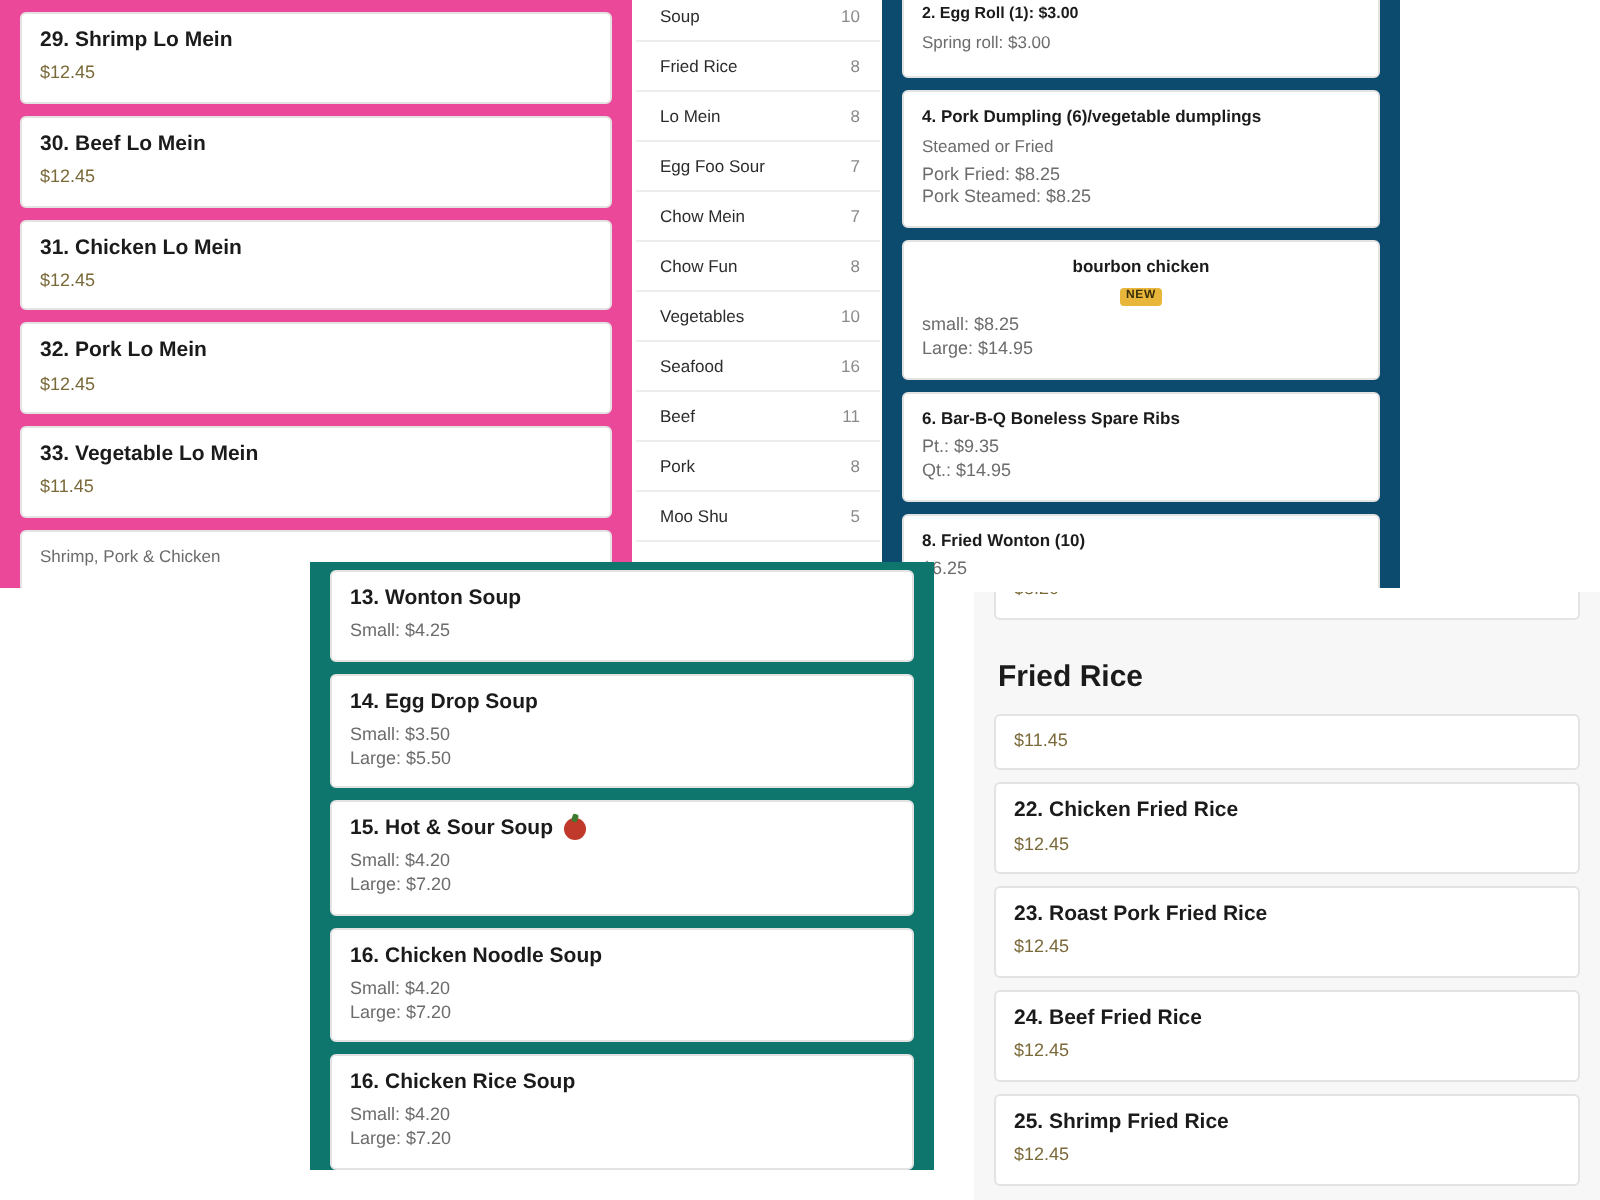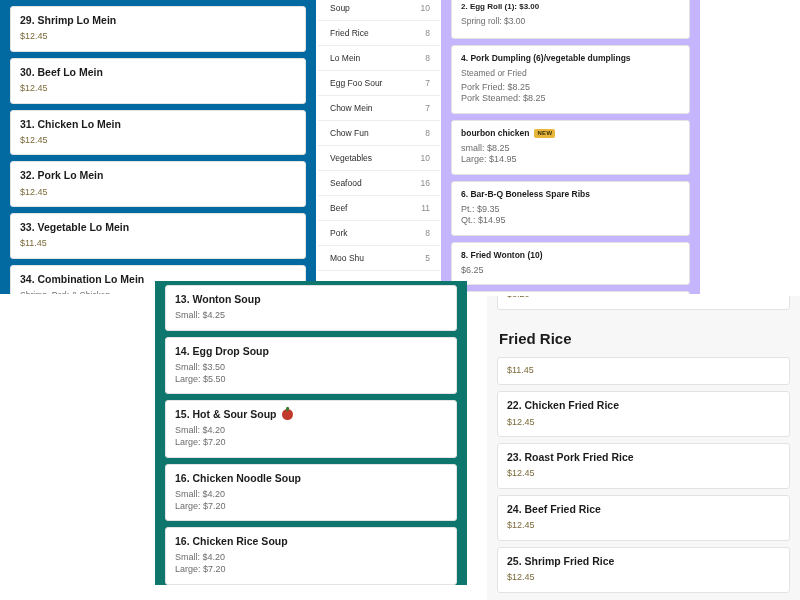--- a/index.html
+++ b/index.html
@@ -17,25 +17,25 @@
   }
 
   
   .panel {
     position: absolute;
     overflow: hidden;
     background: #ffffff;
   }
 
   
-  #panel-lomein   { left: 0;   top: 0;   width: 316px; height: 294px; background: #0369a1; }
+  #panel-lomein   { left: 0;   top: 0;   width: 316px; height: 294px; background: #ec4899; }
   
   #panel-cats     { left: 318px; top: 0; width: 122px; height: 294px; background: #ffffff; }
   
-  #panel-appet    { left: 441px; top: 0; width: 259px; height: 294px; background: #c4b5fd; }
+  #panel-appet    { left: 441px; top: 0; width: 259px; height: 294px; background: #0c4a6e; }
   
   #panel-gutter   { left: 700px; top: 0; width: 100px; height: 294px; background: #ffffff; }
 
   
   #panel-soup     { left: 155px; top: 281px; width: 312px; height: 304px; background: #0f766e; }
   
   #panel-bl-white { left: 0; top: 296px; width: 155px; height: 304px; background: #ffffff; }
   
   #panel-rice     { left: 487px; top: 296px; width: 313px; height: 304px; background: #f7f7f7; }
   
@@ -160,23 +160,20 @@
     </div>
 
     <div class="card">
       <div class="name">
           <span>33. Vegetable Lo Mein</span>
         </div>
       <div class="price">$11.45</div>
     </div>
 
     <div class="card">
-      <div class="name">
-          <span>34. Combination Lo Mein</span>
-        </div>
       <div class="desc">Shrimp, Pork &amp; Chicken</div>
 
     </div>
 
   </div>
 
   <div class="panel" id="panel-cats">
     <div class="cat-row" style="margin-top:-4px;">
       <span>Soup</span>
       <span class="cat-count">10</span>
@@ -235,21 +232,21 @@
     <div class="card">
       <div class="name" style="font-size:8.5px;text-align:right;">
           <span>4. Pork Dumpling (6)/vegetable dumplings</span>
         </div>
       <div class="desc">Steamed or Fried</div>
       <div class="price sub">Pork Fried: $8.25</div>
       <div class="price sub">Pork Steamed: $8.25</div>
     </div>
 
     <div class="card">
-      <div class="name lowername" style="font-size:8.5px;">
+      <div class="name lowername" style="font-size:8.5px;flex-direction:column;">
         <span>bourbon chicken</span>
         <span class="newbadge">new</span>
       </div>
       <div class="price sub">small: $8.25</div>
       <div class="price sub">Large: $14.95</div>
     </div>
 
     <div class="card">
       <div class="name" style="font-size:8.5px;">
           <span>6. Bar-B-Q Boneless Spare Ribs</span>

